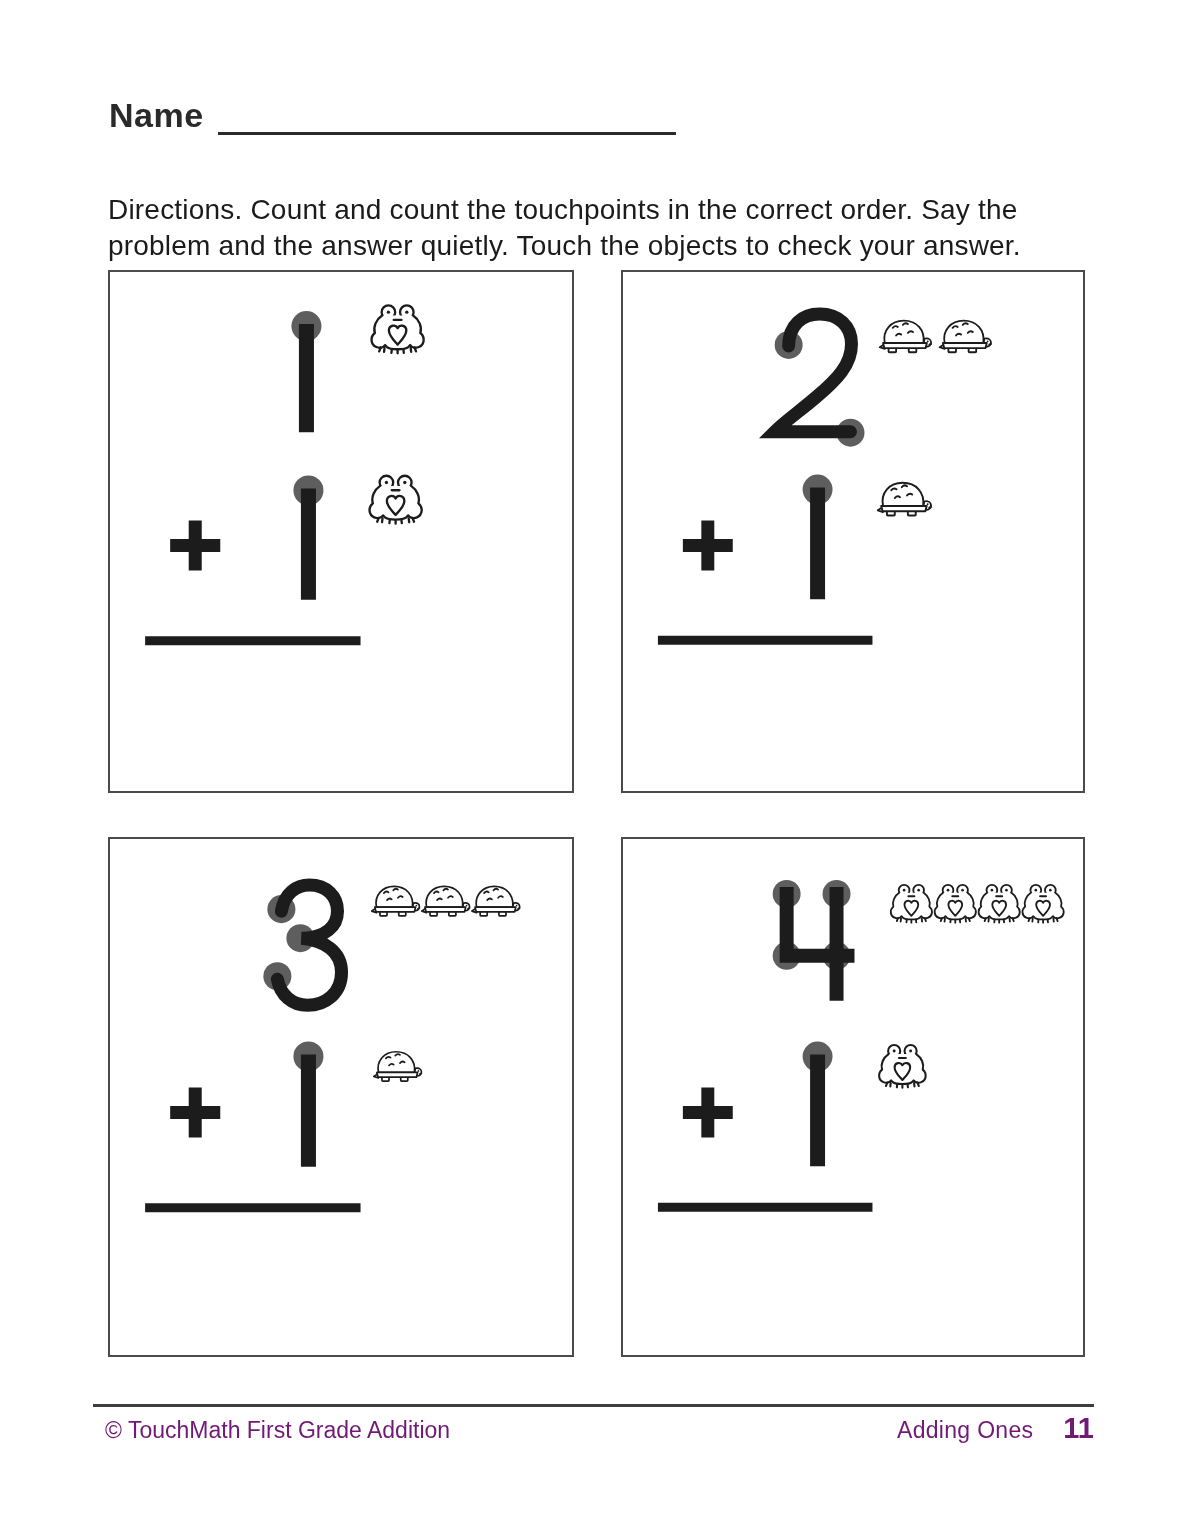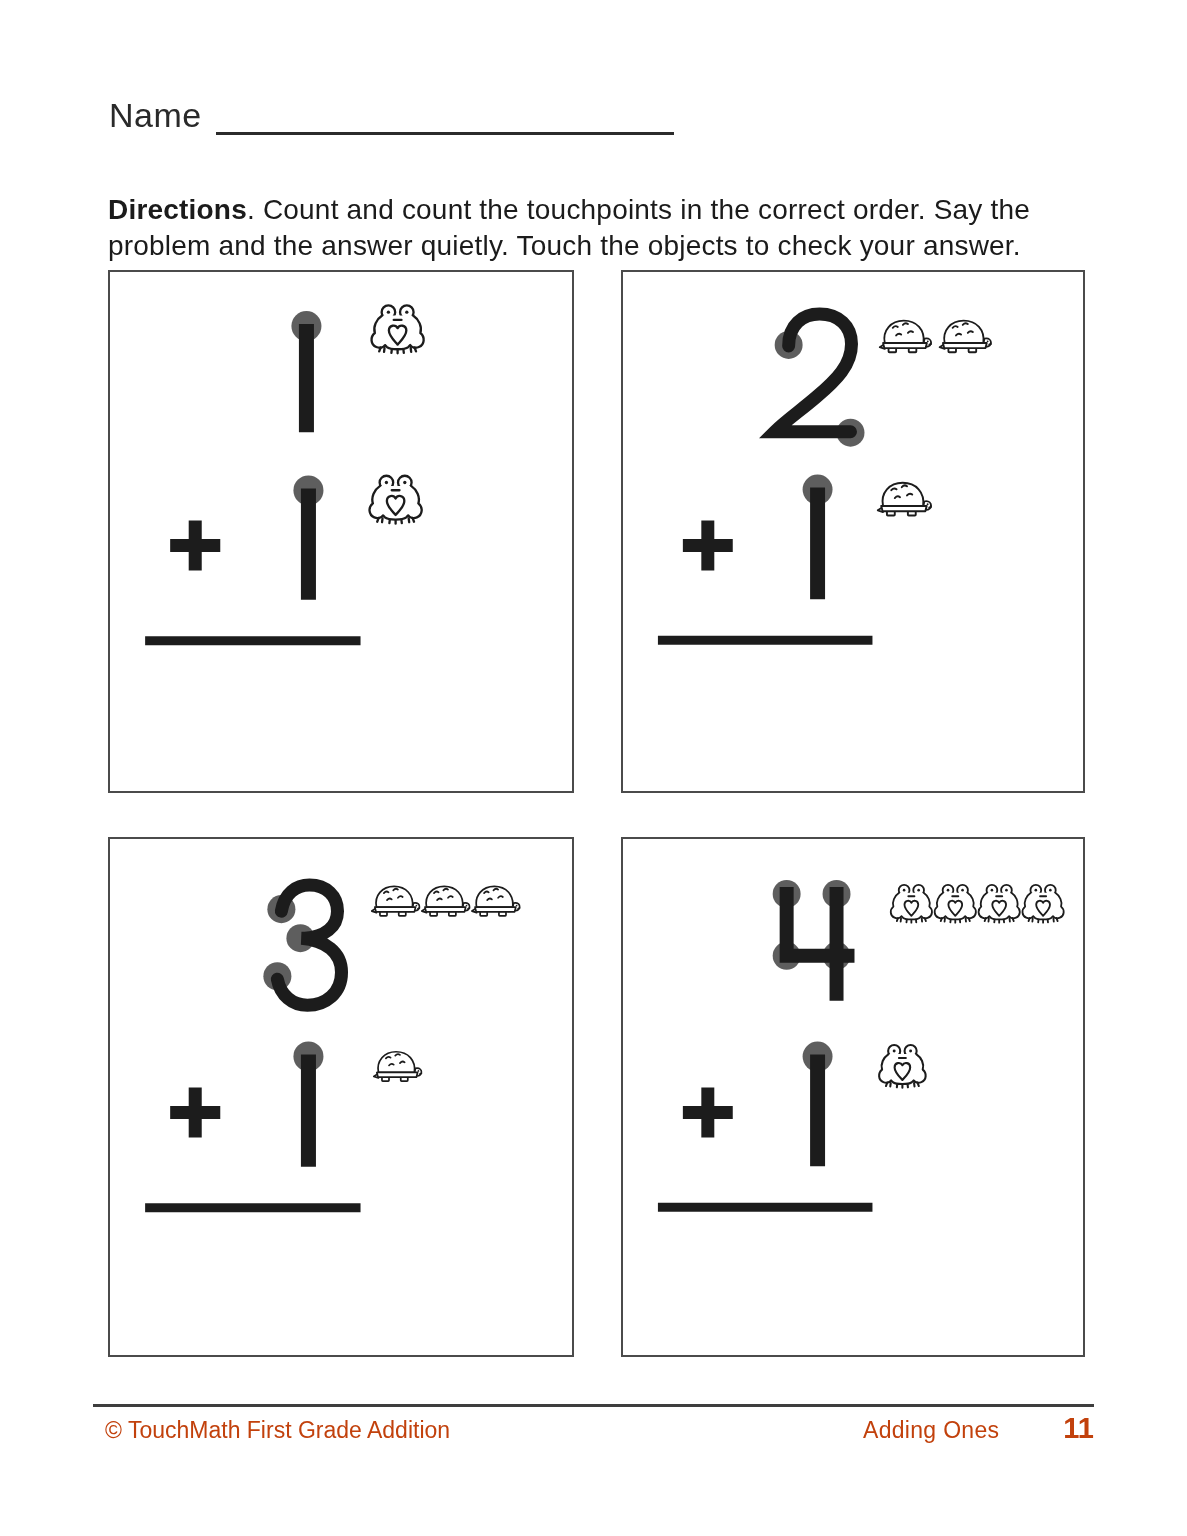--- a/index.html
+++ b/index.html
@@ -1,41 +1,41 @@
 <!DOCTYPE html>
 <html><head>
 <meta charset="utf-8">
 <style>
   html,body{margin:0;padding:0;background:#ffffff;}
   .page{
     position:relative;width:1187px;height:1536px;background:#ffffff;
     font-family:"Liberation Sans", sans-serif;color:#1c1c1c;overflow:hidden;
   }
   
-  .name-row{position:absolute;left:109px;top:96px;display:flex;align-items:flex-end;}
+  .name-row{position:absolute;left:109px;top:96px;display:flex;align-items:flex-end;font-weight:bold;}
   .name-label{font-size:34px;letter-spacing:.5px;color:#2a2a2a;}
   .name-line{display:inline-block;width:458px;height:30px;border-bottom:3px solid #2b2b2b;margin-left:14px;}
   
   .directions{position:absolute;left:108px;top:164px;width:1005px;font-size:28px;line-height:36px;letter-spacing:.2px;color:#1b1b1b;}
-  .directions b{font-weight:bold;}
+  .directions b{font-weight:normal;}
   
   .pbox{position:absolute;width:466px;height:523px;border:2.5px solid #4b4b4b;box-sizing:border-box;background:#fff;}
   #box1{left:108px;top:270px;}
   #box2{left:621px;top:270px;width:464px;}
   #box3{left:108px;top:837px;height:520px;}
   #box4{left:621px;top:837px;width:464px;height:520px;}
   .pbox svg{display:block;width:100%;height:100%;}
   .ink{stroke:#1c1c1c;fill:none;}
   .tp{fill:#5e5e5e;stroke:none;}
   
   .footer-rule{position:absolute;left:93px;top:1404px;width:1001px;height:3px;background:#3e3e3e;}
-  .footer{position:absolute;left:105px;top:1412px;width:989px;display:flex;align-items:baseline;font-size:23px;color:#c2410c;}
+  .footer{position:absolute;left:105px;top:1412px;width:989px;display:flex;align-items:baseline;font-size:23px;color:#701a75;}
   .footer .spacer{flex:1;}
   .footer .section{margin-right:30px;letter-spacing:.3px;margin-left:28px;}
-  .footer .pageno{font-weight:bold;font-size:29px;margin-left:34px;}
+  .footer .pageno{font-weight:bold;font-size:29px;}
   .defs-holder{position:absolute;width:0;height:0;overflow:hidden;}
 </style>
 </head>
 <body>
 
 <div class="page">
 
   <svg class="defs-holder" aria-hidden="true">
     <defs>
       <symbol id="frog" viewBox="0 0 60 56">

